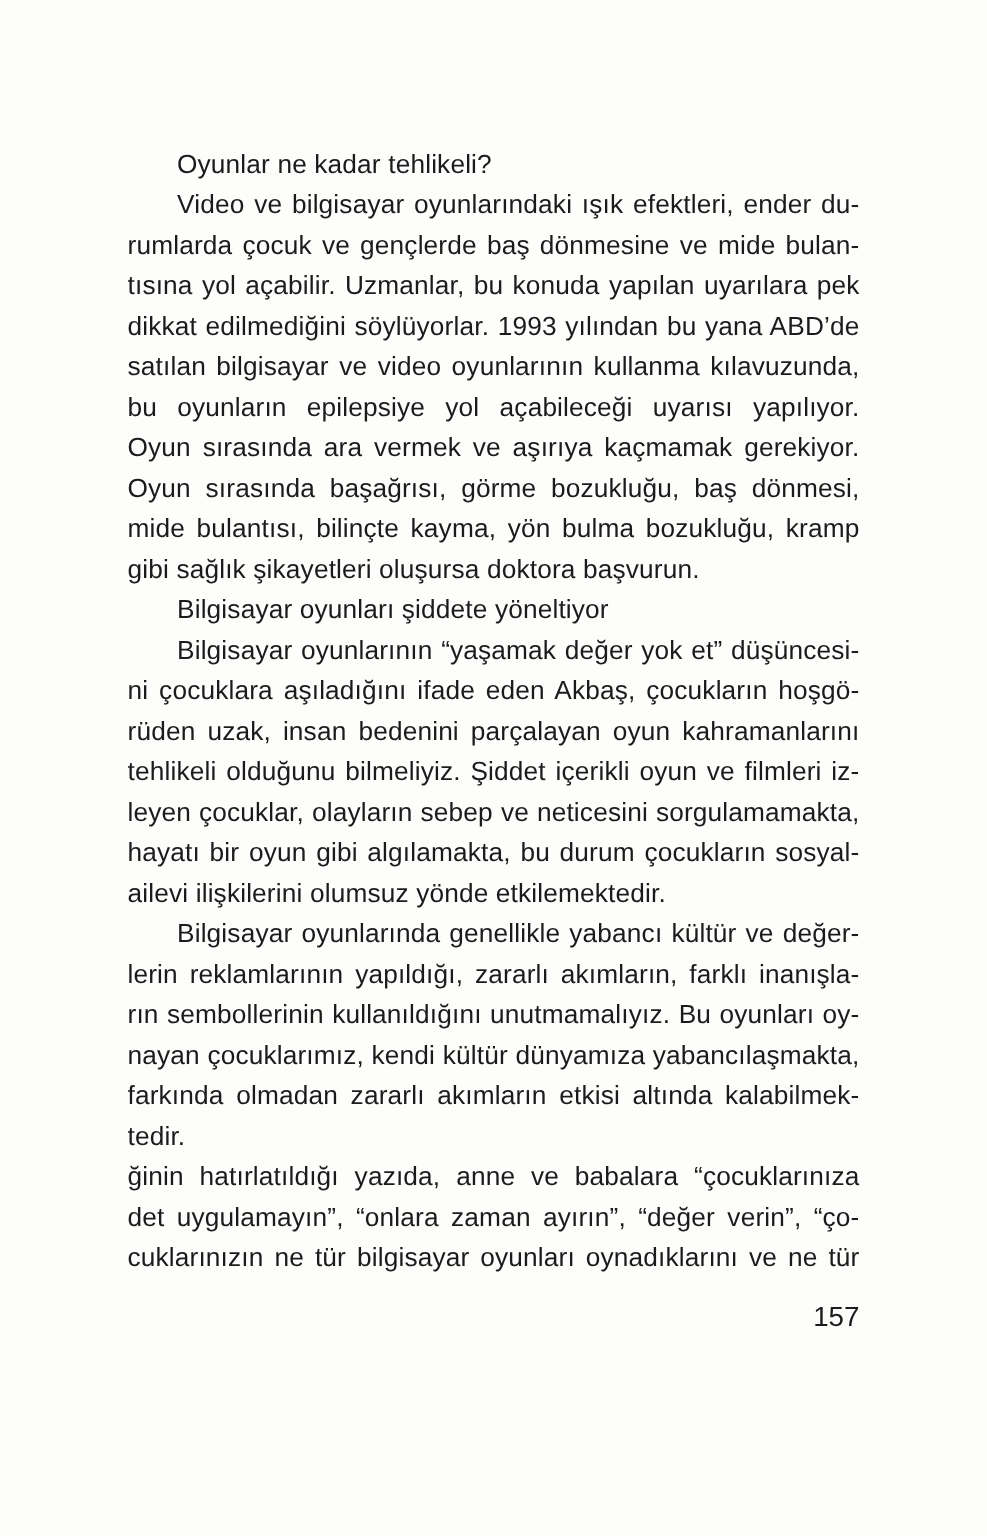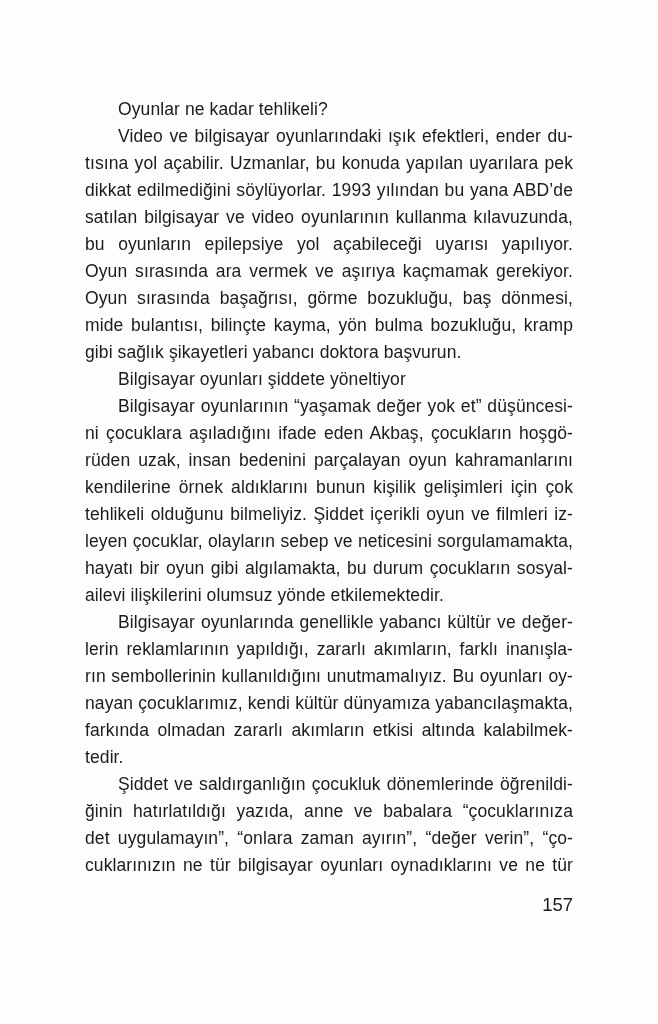--- a/index.html
+++ b/index.html
@@ -49,42 +49,41 @@
     color: #1b1b1b;
   }
 </style>
 </head>
 <body>
 
 <div class="page">
   <div class="text-block">
       <div class="line indent">Oyunlar ne kadar tehlikeli?</div>
       <div class="line indent justify">Video ve bilgisayar oyunlarındaki ışık efektleri, ender du-</div>
+      <div class="line justify">rumlarda çocuk ve gençlerde baş dönmesine ve mide bulan-</div>
       <div class="line justify">tısına yol açabilir. Uzmanlar, bu konuda yapılan uyarılara pek</div>
       <div class="line justify">dikkat edilmediğini söylüyorlar. 1993 yılından bu yana ABD’de</div>
       <div class="line justify">satılan bilgisayar ve video oyunlarının kullanma kılavuzunda,</div>
       <div class="line justify">bu oyunların epilepsiye yol açabileceği uyarısı yapılıyor.</div>
       <div class="line justify">Oyun sırasında ara vermek ve aşırıya kaçmamak gerekiyor.</div>
       <div class="line justify">Oyun sırasında başağrısı, görme bozukluğu, baş dönmesi,</div>
       <div class="line justify">mide bulantısı, bilinçte kayma, yön bulma bozukluğu, kramp</div>
-      <div class="line">gibi sağlık şikayetleri yabancı doktora başvurun.</div>
+      <div class="line">gibi sağlık şikayetleri oluşursa doktora başvurun.</div>
       <div class="line indent">Bilgisayar oyunları şiddete yöneltiyor</div>
       <div class="line indent justify">Bilgisayar oyunlarının “yaşamak değer yok et” düşüncesi-</div>
       <div class="line justify">ni çocuklara aşıladığını ifade eden Akbaş, çocukların hoşgö-</div>
       <div class="line justify">rüden uzak, insan bedenini parçalayan oyun kahramanlarını</div>
-      <div class="line justify">kendilerine örnek aldıklarını bunun kişilik gelişimleri için çok</div>
       <div class="line justify">tehlikeli olduğunu bilmeliyiz. Şiddet içerikli oyun ve filmleri iz-</div>
       <div class="line justify">leyen çocuklar, olayların sebep ve neticesini sorgulamamakta,</div>
       <div class="line justify">hayatı bir oyun gibi algılamakta, bu durum çocukların sosyal-</div>
       <div class="line">ailevi ilişkilerini olumsuz yönde etkilemektedir.</div>
       <div class="line indent justify">Bilgisayar oyunlarında genellikle yabancı kültür ve değer-</div>
       <div class="line justify">lerin reklamlarının yapıldığı, zararlı akımların, farklı inanışla-</div>
       <div class="line justify">rın sembollerinin kullanıldığını unutmamalıyız. Bu oyunları oy-</div>
       <div class="line justify">nayan çocuklarımız, kendi kültür dünyamıza yabancılaşmakta,</div>
       <div class="line justify">farkında olmadan zararlı akımların etkisi altında kalabilmek-</div>
       <div class="line">tedir.</div>
-      <div class="line indent justify">Şiddet ve saldırganlığın çocukluk dönemlerinde öğrenildi-</div>
       <div class="line justify">ğinin hatırlatıldığı yazıda, anne ve babalara “çocuklarınıza şid-</div>
       <div class="line justify">det uygulamayın”, “onlara zaman ayırın”, “değer verin”, “ço-</div>
       <div class="line justify">cuklarınızın ne tür bilgisayar oyunları oynadıklarını ve ne tür</div>
     </div>
   <div class="page-number">157</div>
 </div>
 
 </body></html>

